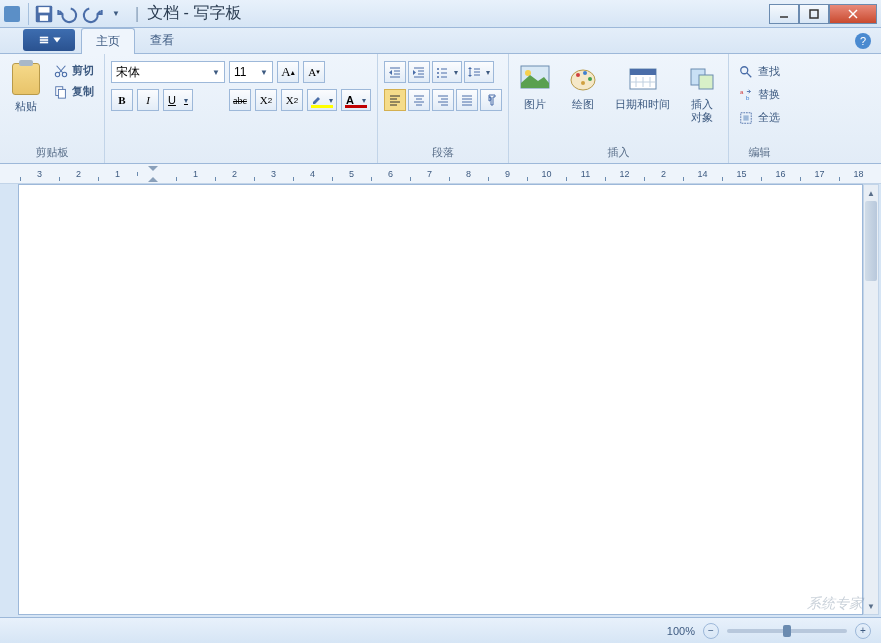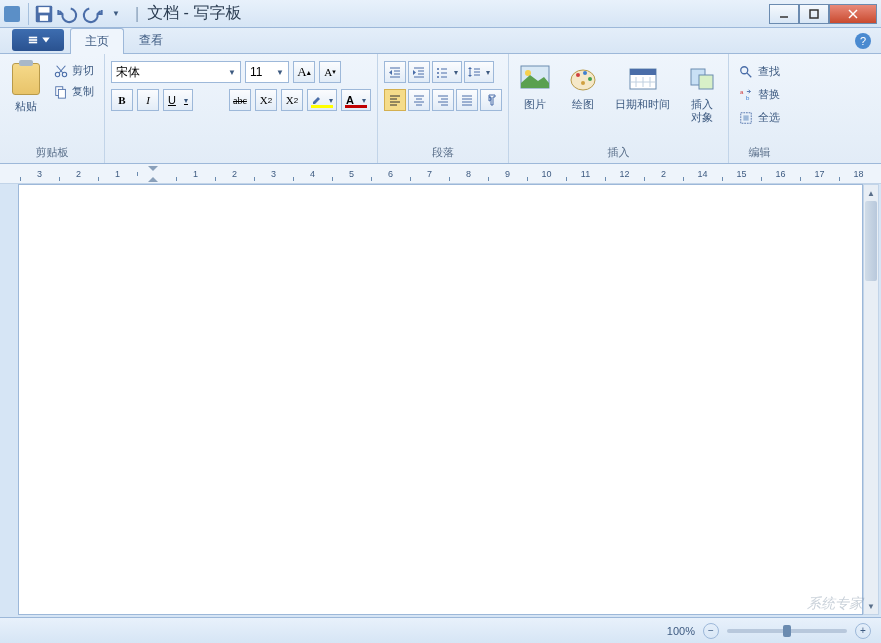--- a/index.html
+++ b/index.html
@@ -10,45 +10,45 @@
 .titlebar .app-icon { width: 16px; height: 16px; background: #5b8fc7; border-radius: 2px; margin-right: 4px; }
 .qat { display: flex; align-items: center; gap: 2px; padding: 0 4px; border-left: 1px solid #a6c0dd; margin-left: 4px; }
 .qat-btn { width: 22px; height: 22px; display: flex; align-items: center; justify-content: center; border-radius: 2px; cursor: pointer; }
 .title-text { margin-left: 8px; font-size: 16px; color: #2b3d52; }
 .winbtns { margin-left: auto; display: flex; }
 .winbtn { width: 30px; height: 20px; border: 1px solid #6b8bb0; background: linear-gradient(#f5f9fd, #d8e6f5); display: flex; align-items: center; justify-content: center; font-size: 10px; cursor: pointer; }
 .winbtn.close { background: linear-gradient(#e98a7a, #c94a2f); color: #fff; width: 48px; }
 .winbtn svg { width: 10px; height: 10px; }
 
 
-.tabs-row { height: 26px; background: linear-gradient(#e4eef9, #d8e6f5); display: flex; align-items: flex-end; padding-left: 12px; border-bottom: 1px solid #9db8d9; }
+.tabs-row { height: 26px; background: linear-gradient(#e4eef9, #d8e6f5); display: flex; align-items: flex-end; padding-left: 23px; border-bottom: 1px solid #9db8d9; }
 .file-btn { width: 52px; height: 22px; background: linear-gradient(#3d6db0, #2a5290); color: #fff; border-radius: 3px; display: flex; align-items: center; justify-content: center; font-size: 12px; margin-right: 6px; margin-bottom: 2px; cursor: pointer; }
 .file-btn svg { width: 10px; height: 10px; margin-left: 3px; }
 .tab { padding: 4px 14px; font-size: 12px; color: #3d5a80; cursor: pointer; border: 1px solid transparent; border-bottom: none; }
 .tab.active { background: #eff5fc; border-color: #9db8d9; border-top-left-radius: 3px; border-top-right-radius: 3px; position: relative; top: 1px; }
 .help-icon { margin-left: auto; margin-right: 10px; width: 16px; height: 16px; border-radius: 50%; background: #4a8ad0; color: #fff; font-size: 11px; display: flex; align-items: center; justify-content: center; cursor: pointer; align-self: center; }
 
 
 .ribbon { height: 110px; background: linear-gradient(#eff5fc, #e2ecf7); border-bottom: 1px solid #9db8d9; display: flex; }
 .group { border-right: 1px solid #c2d4e8; display: flex; flex-direction: column; padding: 3px 6px 0 6px; }
 .group-body { flex: 1; display: flex; align-items: flex-start; }
 .group-label { text-align: center; font-size: 11px; color: #5a6f8a; padding: 3px 0; }
 
 
 .paste-big { width: 40px; display: flex; flex-direction: column; align-items: center; cursor: pointer; padding-top: 6px; }
 .paste-big .icon { width: 28px; height: 32px; background: linear-gradient(#f5d98a, #e8c46a); border: 1px solid #b89a4a; border-radius: 3px; position: relative; }
 .paste-big .icon::before { content: ''; position: absolute; top: -4px; left: 6px; width: 14px; height: 6px; background: #a8b8c8; border-radius: 2px; }
 .paste-big .lbl { font-size: 11px; color: #3d5a80; margin-top: 4px; }
 .clip-side { display: flex; flex-direction: column; gap: 2px; margin-left: 4px; padding-top: 4px; }
-.clip-item { display: flex; align-items: center; gap: 4px; font-size: 11px; color: #3d5a80; padding: 2px 4px; cursor: pointer; }
+.clip-item { display: flex; align-items: center; gap: 4px; font-size: 11px; color: #3d5a80; padding: 2px 4px; cursor: pointer; font-weight: bold; }
 
 
 .font-group .group-body { flex-direction: column; gap: 6px; padding-top: 4px; }
 .font-row { display: flex; align-items: center; gap: 4px; }
-.font-select { width: 130px; height: 22px; border: 1px solid #9db8d9; background: #fff; font-size: 12px; padding: 0 4px; display: flex; align-items: center; justify-content: space-between; cursor: pointer; }
+.font-select { width: 114px; height: 22px; border: 1px solid #9db8d9; background: #fff; font-size: 12px; padding: 0 4px; display: flex; align-items: center; justify-content: space-between; cursor: pointer; }
 .size-select { width: 44px; height: 22px; border: 1px solid #9db8d9; background: #fff; font-size: 12px; padding: 0 4px; display: flex; align-items: center; justify-content: space-between; cursor: pointer; }
 .sm-btn { width: 22px; height: 22px; border: 1px solid #9db8d9; background: linear-gradient(#fbfcfe, #e2ecf7); display: flex; align-items: center; justify-content: center; font-size: 11px; cursor: pointer; font-family: Georgia, serif; }
 .sm-btn.split { width: 30px; justify-content: space-around; }
 .bold { font-weight: bold; }
 .italic { font-style: italic; }
 .underline { text-decoration: underline; }
 .strike { text-decoration: line-through; font-size: 10px; margin-left: 32px; }
 .color-bar { position: absolute; bottom: 2px; left: 3px; right: 3px; height: 3px; }
 .sm-btn { position: relative; }
 

